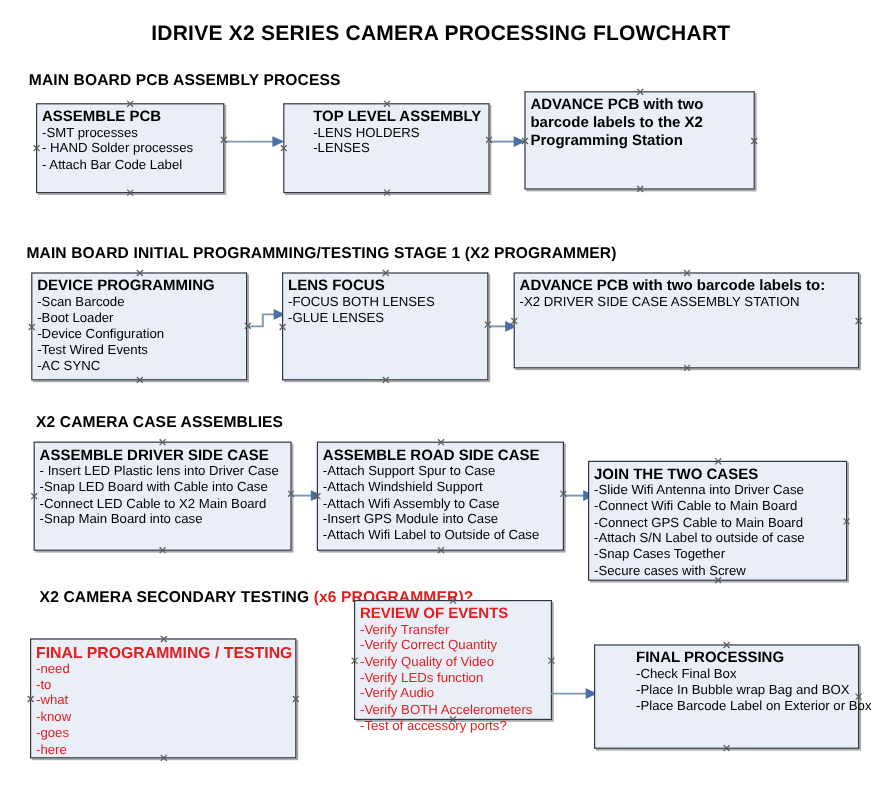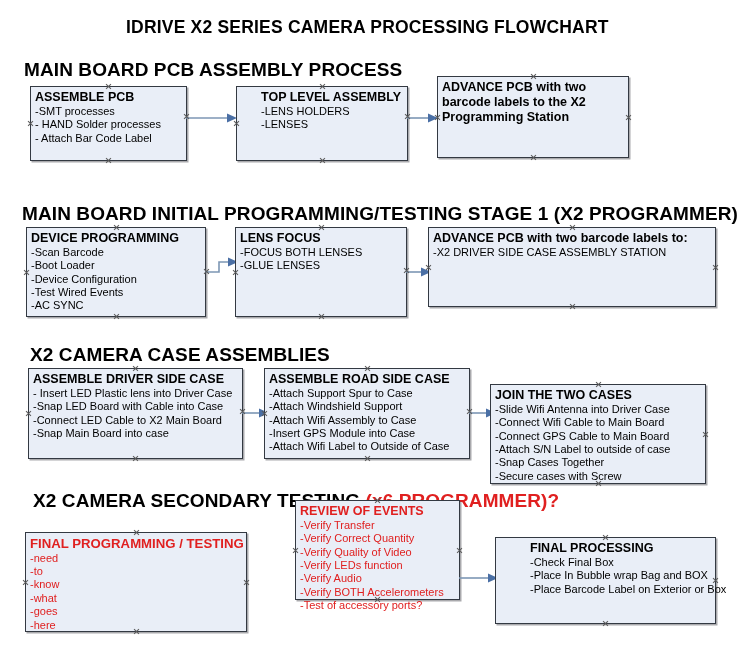--- a/index.html
+++ b/index.html
@@ -23,21 +23,21 @@
   .abs { position: absolute; }
 
   
   .doc-title {
     font-size: 17.5px;
     font-weight: bold;
     letter-spacing: 0.2px;
     white-space: nowrap;
   }
   .section-head {
-    font-size: 19px;
+    font-size: 13px;
     font-weight: bold;
     white-space: nowrap;
     letter-spacing: 0.1px;
   }
   .section-head .red {
     color: #e02020;
   }
 
   
   .node {
@@ -243,22 +243,22 @@
   </div>
 
   <div class="abs section-head" style="left:33px; top:490px;">
     <span>X2 CAMERA SECONDARY TESTING </span><span class="red">(x6 PROGRAMMER)?</span>
   </div>
 
   <div class="node red big-title" style="left:25px; top:532px; width:222px; height:100px;">
     <div class="title">FINAL PROGRAMMING / TESTING</div>
     <div class="line">-need</div>
     <div class="line">-to</div>
+    <div class="line">-what</div>
     <div class="line">-know</div>
-    <div class="line">-what</div>
     <div class="line">-goes</div>
     <div class="line">-here</div>
     <span class="handle h-top"></span>
     <span class="handle h-bottom"></span>
     <span class="handle h-left"></span>
     <span class="handle h-right"></span>
   </div>
 
   <div class="node red" style="left:295px; top:500px; width:165px; height:100px;">
     <div class="title">REVIEW OF EVENTS</div>

